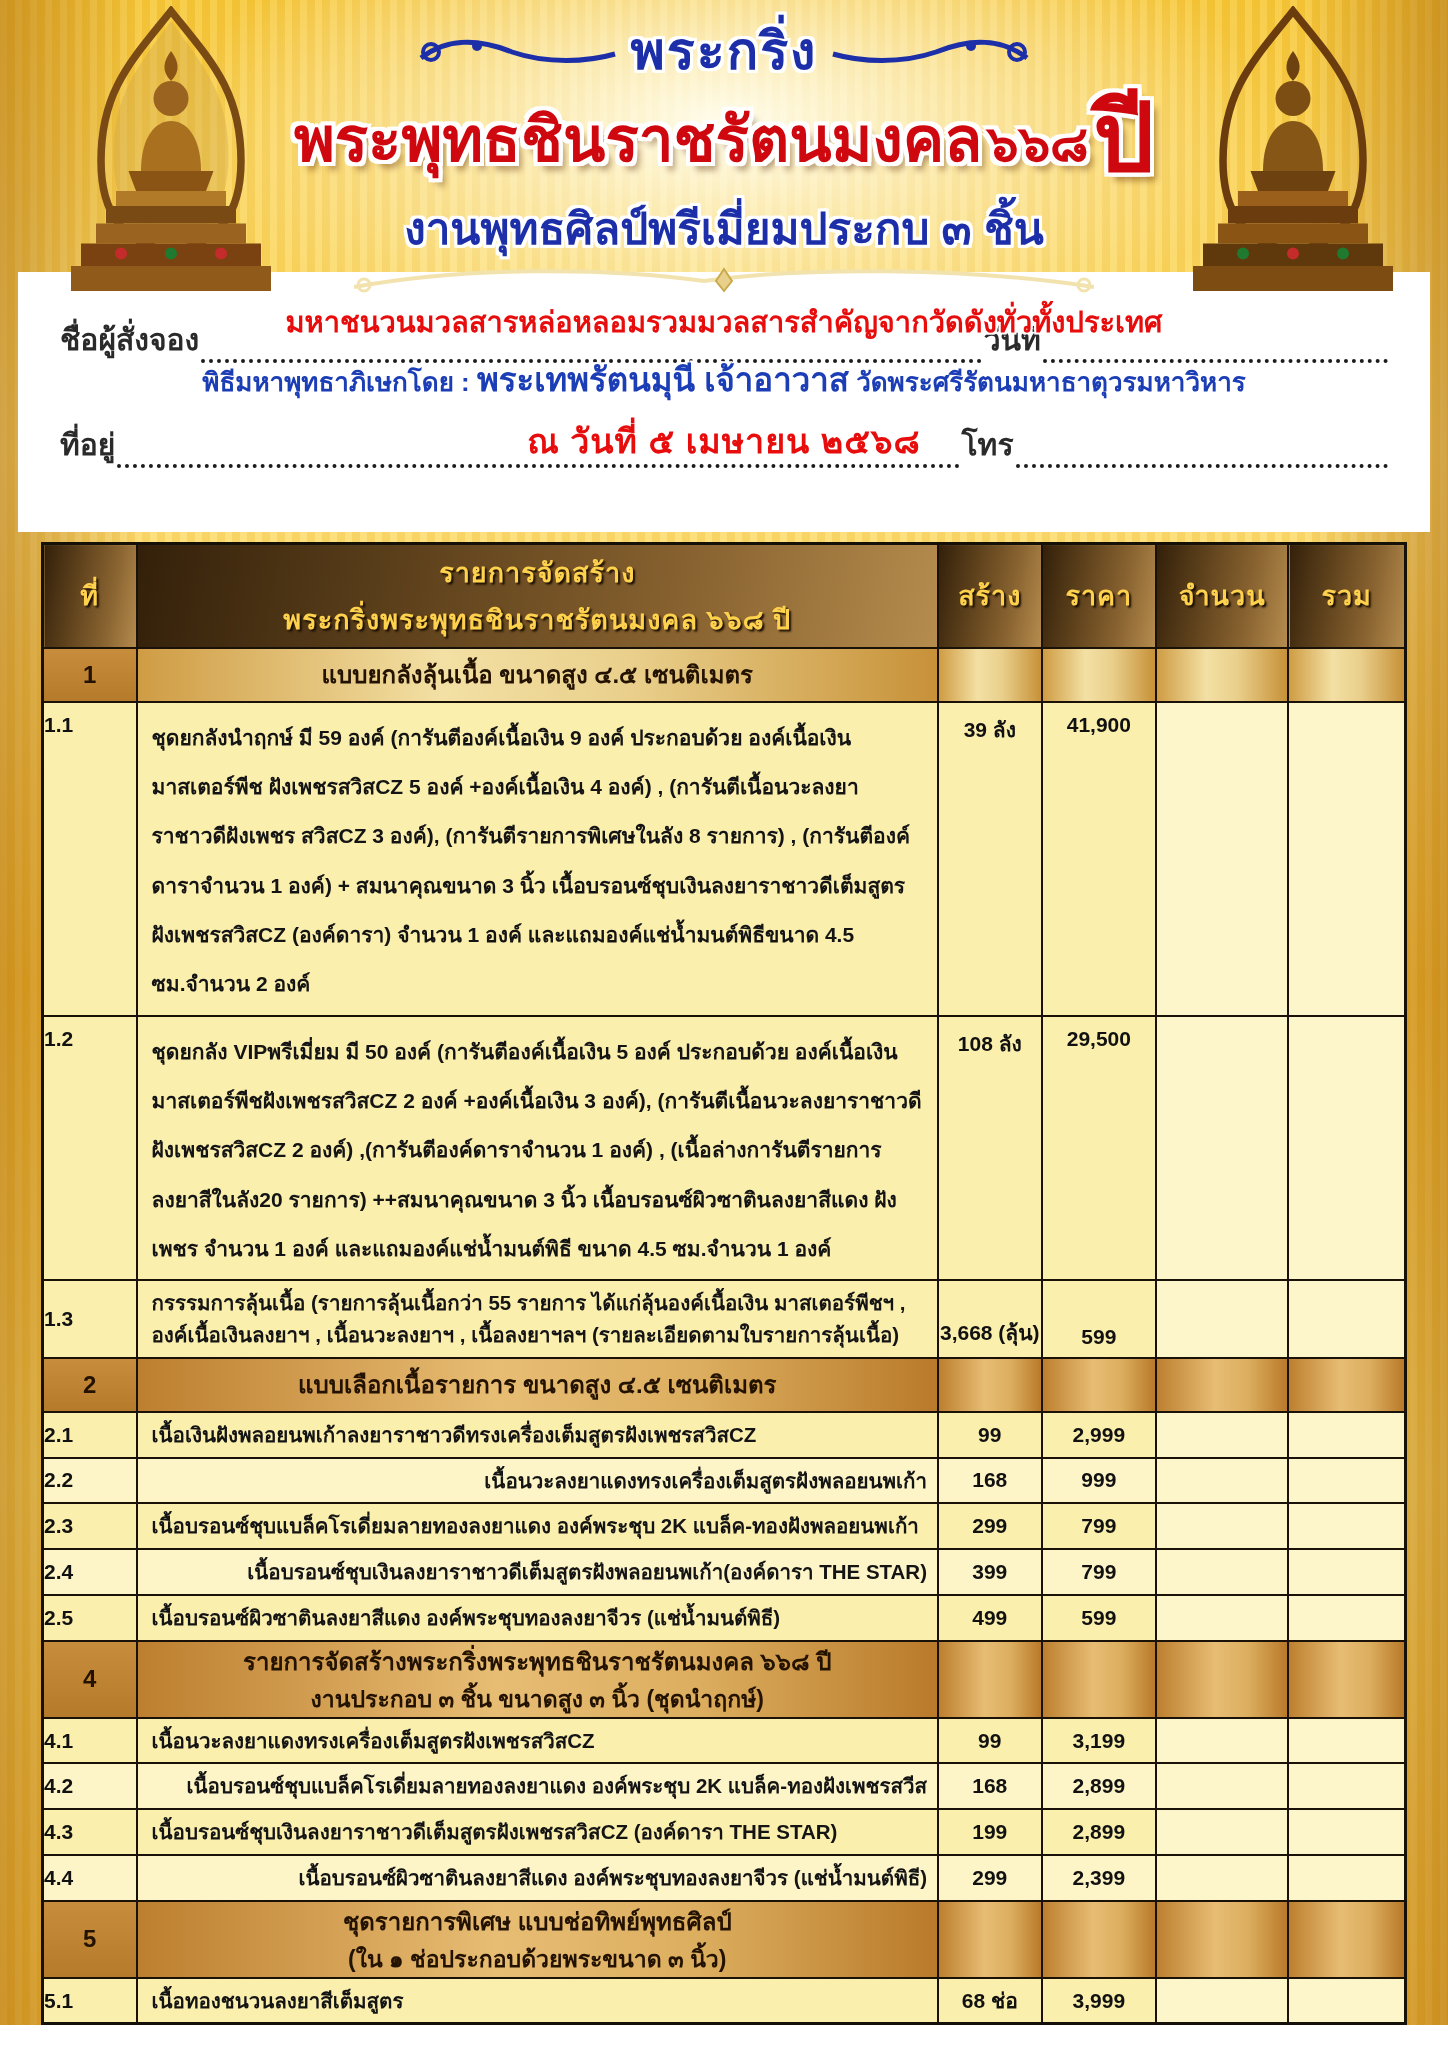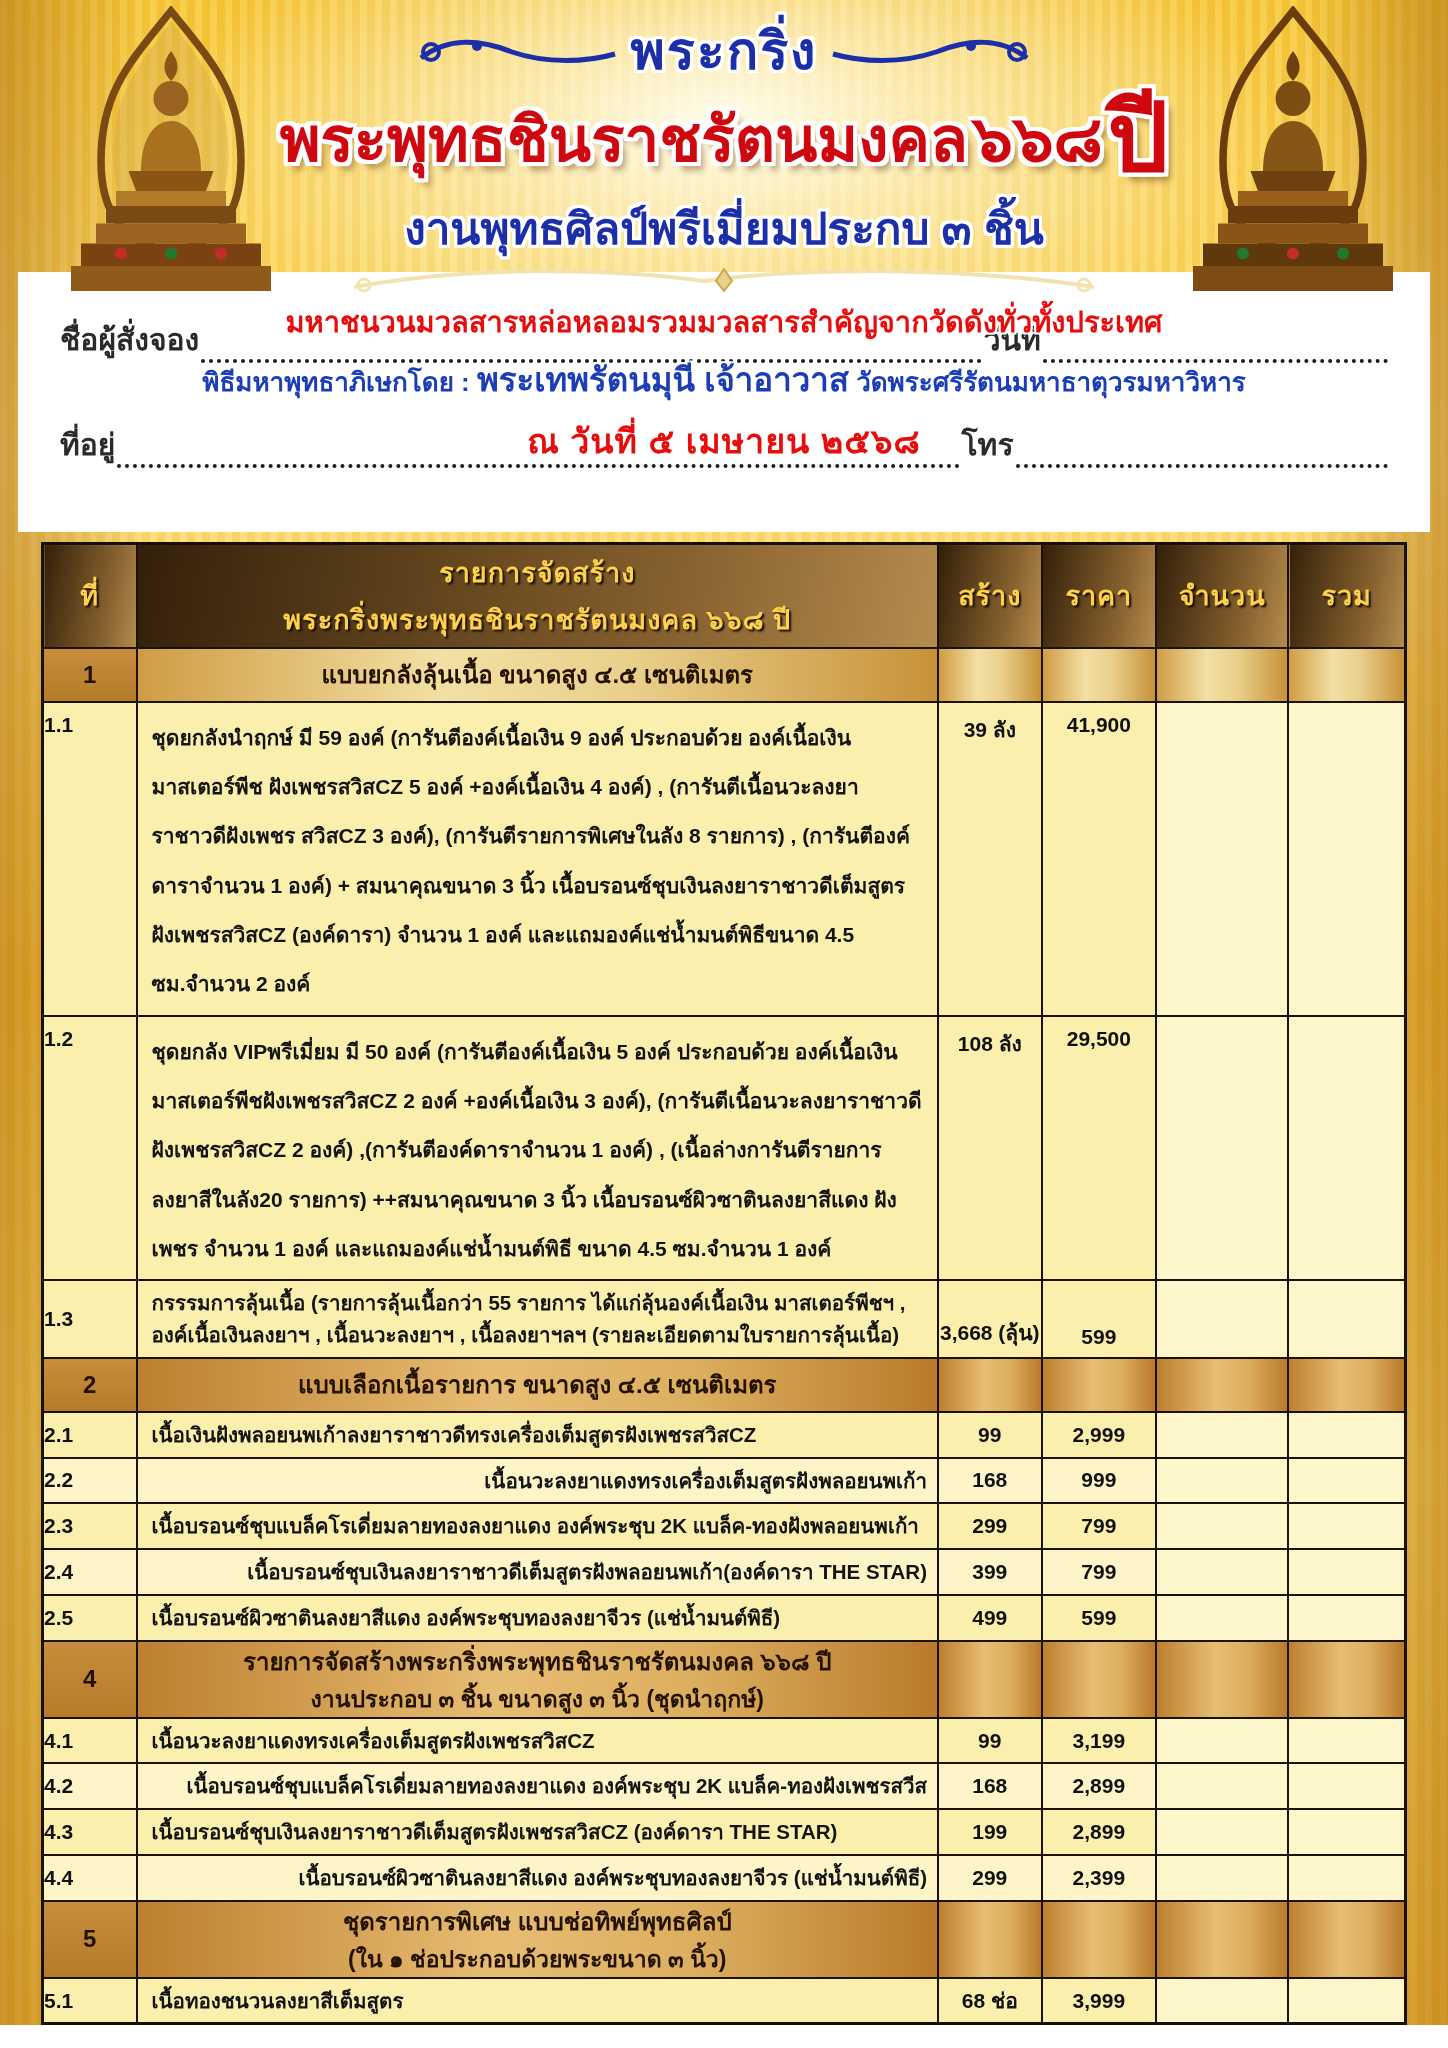--- a/index.html
+++ b/index.html
@@ -19,21 +19,21 @@
   .title-row{ display:flex; align-items:center; justify-content:center; gap:14px; height:72px;}
   .top-title{
     font-size:52px; font-weight:bold; color:#1c2fa8; letter-spacing:2px;
     text-shadow:-3px -3px 0 #fff,3px -3px 0 #fff,-3px 3px 0 #fff,3px 3px 0 #fff,0 -3px 0 #fff,0 3px 0 #fff,-3px 0 0 #fff,3px 0 0 #fff;
   }
   .main-title{
     margin-top:2px; font-weight:bold; color:#cf0810; line-height:1.05;
     text-shadow:-4px -4px 0 #fff,4px -4px 0 #fff,-4px 4px 0 #fff,4px 4px 0 #fff,0 -4px 0 #fff,0 4px 0 #fff,-4px 0 0 #fff,4px 0 0 #fff,6px 8px 6px rgba(90,40,0,.45);
   }
   .main-title .t-text{ font-size:62px; }
-  .main-title .t-num{ font-size:64px; }
+  .main-title .t-num{ font-size:50px; }
   .main-title .t-year{ font-size:96px; vertical-align:-10px;}
   .sub-title{
     margin-top:4px; font-size:44px; font-weight:bold; color:#1c2fa8;
     text-shadow:-3px -3px 0 #fff,3px -3px 0 #fff,-3px 3px 0 #fff,3px 3px 0 #fff,0 -3px 0 #fff,0 3px 0 #fff,-3px 0 0 #fff,3px 0 0 #fff;
   }
   .divider{ height:30px; margin-top:2px; }
   .line-materials{
     font-size:29px; font-weight:bold; color:#e80d0d;
     text-shadow:-2px -2px 0 #fff,2px -2px 0 #fff,-2px 2px 0 #fff,2px 2px 0 #fff;
   }

